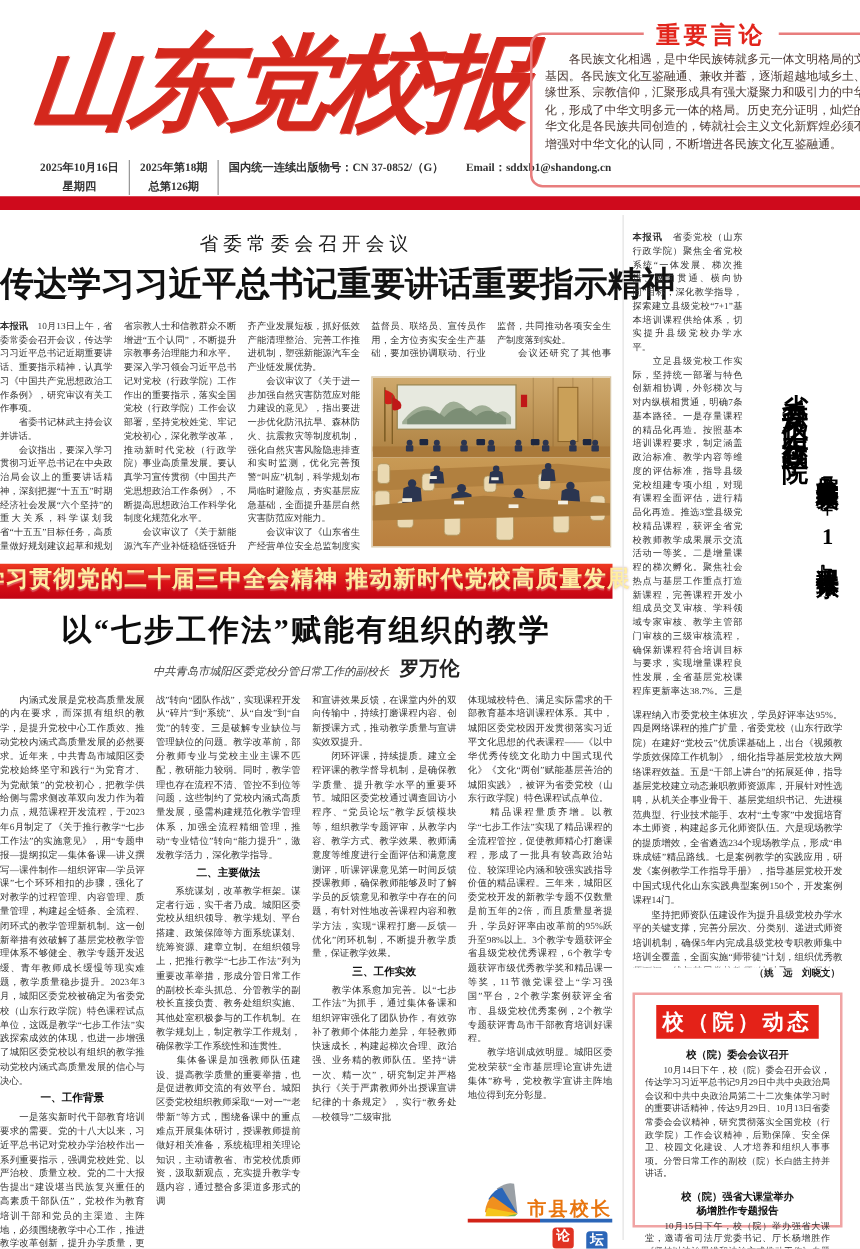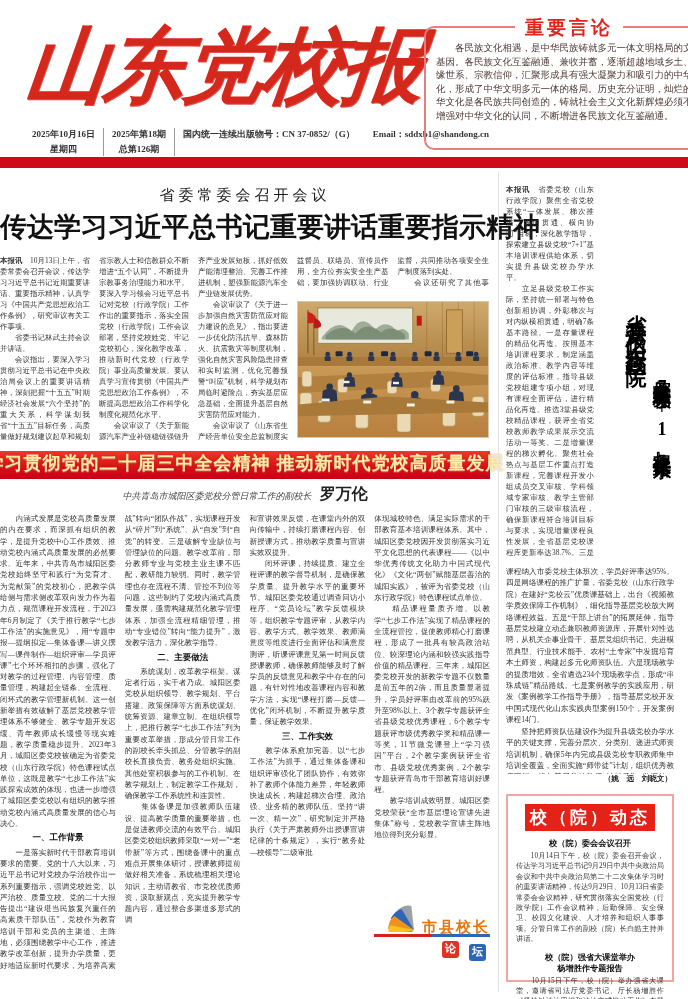--- a/index.html
+++ b/index.html
@@ -232,20 +232,21 @@
                 <rect x="96" y="81" width="6" height="2.4"></rect>
               </g>
           </svg>
         </div>
       </div>
 
       <div class="banner">
         <span class="banner-text">学习贯彻党的二十届三中全会精神  推动新时代党校高质量发展</span>
       </div>
 
+      <div class="headline2">以“七步工作法”赋能有组织的教学</div>
       <div class="byline">
         <span>中共青岛市城阳区委党校分管日常工作的副校长</span>
         <span class="name">罗万伦</span>
       </div>
 
       <div class="feature-body">
         <div class="feat-col">
             <div class="para">　　内涵式发展是党校高质量发展的内在要求，而深抓有组织的教学，是提升党校中心工作质效、推动党校内涵式高质量发展的必然要求。近年来，中共青岛市城阳区委党校始终坚守和践行“为党育才、为党献策”的党校初心，把教学供给侧与需求侧改革双向发力作为着力点，规范课程开发流程，于2023年6月制定了《关于推行教学“七步工作法”的实施意见》，用“专题申报—提纲拟定—集体备课—讲义撰写—课件制作—组织评审—学员评课”七个环环相扣的步骤，强化了对教学的过程管理、内容管理、质量管理，构建起全链条、全流程、闭环式的教学管理新机制。这一创新举措有效破解了基层党校教学管理体系不够健全、教学专题开发迟缓、青年教师成长缓慢等现实难题，教学质量稳步提升。2023年3月，城阳区委党校被确定为省委党校（山东行政学院）特色课程试点单位，这既是教学“七步工作法”实践探索成效的体现，也进一步增强了城阳区委党校以有组织的教学推动党校内涵式高质量发展的信心与决心。</div>
             <div class="sub-head">一、工作背景</div>
             <div class="para">　　一是落实新时代干部教育培训要求的需要。党的十八大以来，习近平总书记对党校办学治校作出一系列重要指示，强调党校姓党、以严治校、质量立校。党的二十大报告提出“建设堪当民族复兴重任的高素质干部队伍”，党校作为教育培训干部和党员的主渠道、主阵地，必须围绕教学中心工作，推进教学改革创新，提升办学质量，更好地适应新时代要求，为培养高素质干部队伍提供支撑。二是补齐基层党校组织教学短板的需要。县级党校在教育培训中发挥着重要作用，但也存在诸如教学专题开发碎片化、随意化、内容重复，部分教师在党校教学认识上有偏差、信心不足，年轻教师成长缓慢，课程质量参差不齐、方法单一、创新性不足等问题，这导致教学供给与需求脱节，亟需重构教学制度，摆脱教学由“单兵作</div>

